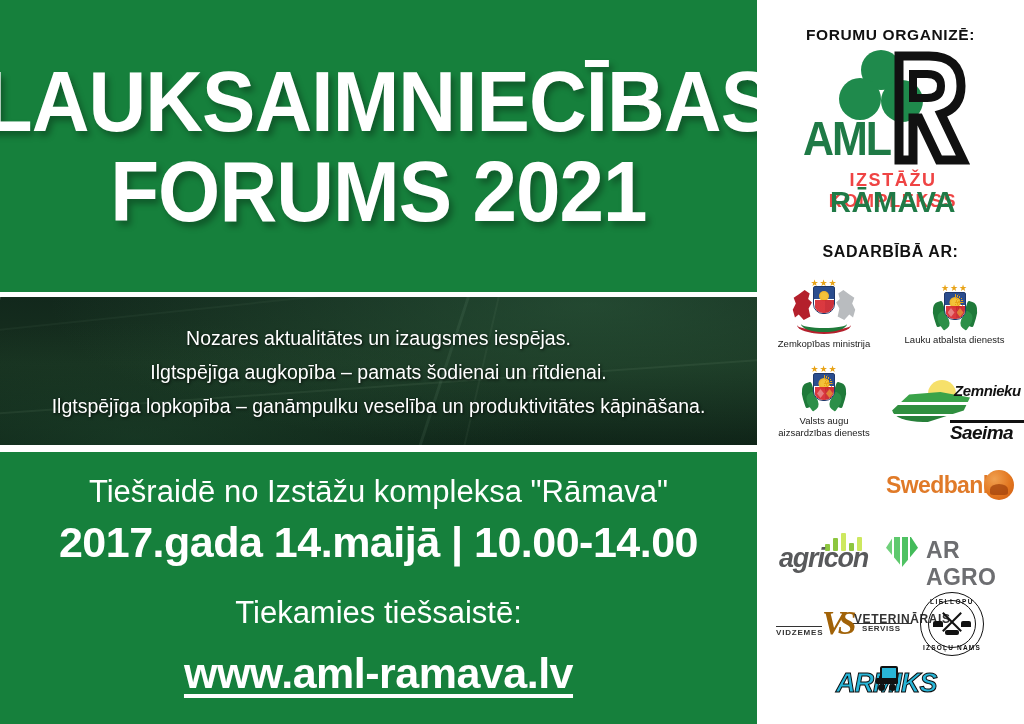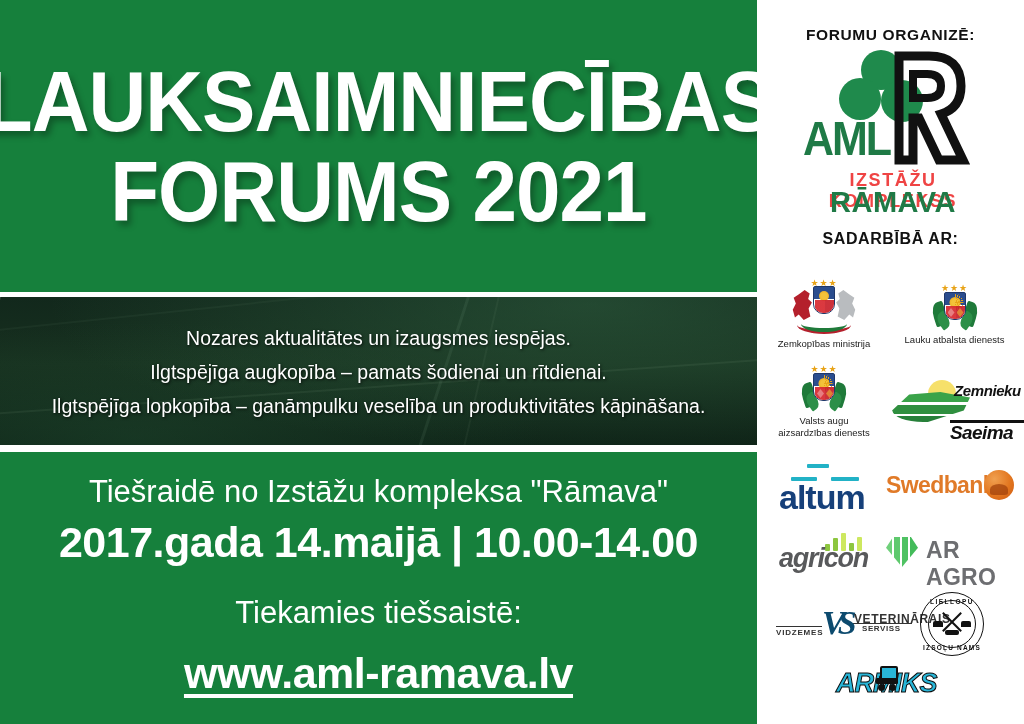--- a/index.html
+++ b/index.html
@@ -68,21 +68,21 @@
     text-decoration:underline;text-underline-offset:6px;text-decoration-thickness:4px;
     letter-spacing:-0.5px;
   }
 
   
   .sidebar{position:absolute;left:757px;top:0;width:216px;height:724px;background:#ffffff;}
   .side-head{
     text-align:center;font-weight:bold;color:#111111;letter-spacing:0.6px;
   }
   .head-org{position:absolute;left:0;top:26px;width:267px;font-size:15.5px;}
-  .head-coop{position:absolute;left:0;top:230px;width:267px;font-size:16px;}
+  .head-coop{position:absolute;left:0;top:243px;width:267px;font-size:16px;}
 
   
   .aml-logo{position:absolute;left:36px;top:48px;width:200px;height:180px;}
   .aml-mark{position:absolute;left:28px;top:0;width:150px;height:120px;}
   .clover{position:absolute;border-radius:50%;background:#1f8a4c;}
   .cl1{left:40px;top:2px;width:40px;height:40px;}
   .cl2{left:18px;top:30px;width:42px;height:42px;}
   .cl3{left:60px;top:32px;width:42px;height:42px;}
   .aml-text{
     position:absolute;left:10px;top:66px;font-size:43px;font-weight:bold;
@@ -240,21 +240,21 @@
     position:absolute;left:0;top:4px;width:32px;height:30px;
     background:linear-gradient(90deg,#6fd07a 0 18%,#ffffff 18% 24%,#5ec96d 24% 44%,#ffffff 44% 50%,#4fc263 50% 70%,#ffffff 70% 76%,#43bb5a 76% 100%);
     clip-path:polygon(22% 0,78% 0,100% 36%,50% 100%,0 36%);
   }
   .aragro-word{position:absolute;left:40px;top:4px;font-size:23px;font-weight:bold;color:#6d6e71;letter-spacing:0.3px;}
 
   
   .vvs{position:absolute;left:776px;top:604px;width:130px;height:42px;}
   .vvs-mono{
     position:absolute;left:46px;top:0px;font-size:34px;font-weight:bold;font-style:italic;
-    color:#0c4a6e;font-family:"Liberation Serif",serif;letter-spacing:-7px;
+    color:#a16207;font-family:"Liberation Serif",serif;letter-spacing:-7px;
   }
   .vvs-l1{position:absolute;left:0px;top:24px;font-size:8px;font-weight:bold;color:#333;letter-spacing:0.8px;}
   .vvs-l2{position:absolute;left:78px;top:8px;font-size:12px;font-weight:bold;color:#333;letter-spacing:0.6px;}
   .vvs-l3{position:absolute;left:86px;top:20px;font-size:8px;font-weight:bold;color:#333;letter-spacing:0.6px;}
   .vvs-rule{position:absolute;background:#333;height:1px;}
   .vr1{left:0px;top:22px;width:46px;}
   .vr2{left:76px;top:19px;width:60px;}
 
   
   .lin{position:absolute;left:920px;top:592px;width:62px;height:62px;border-radius:50%;border:1.5px solid #111;}
@@ -386,26 +386,20 @@
     </div>
 
     <div class="zs-logo" style="left:135px;top:378px;">
       <div class="zs-sun"></div>
       <div class="zs-field"></div>
       <div class="zs-t1">Zemnieku</div>
       <div class="zs-t2">Saeima</div>
       <div class="zs-rule"></div>
     </div>
 
-    <div class="altum" style="left:22px;top:462px;">
-      <div class="altum-dash ad1"></div>
-      <div class="altum-dash ad2"></div>
-      <div class="altum-dash ad3"></div>
-      <div class="altum-word">altum</div>
-    </div>
 
     <div class="swed" style="left:129px;top:470px;">
       <div class="swed-word">Swedbank</div>
       <div class="swed-ball">
         <div class="swed-tree"></div>
       </div>
     </div>
 
     <div class="agricon" style="left:22px;top:531px;">
       <div class="ag-bar ag-b1"></div>

